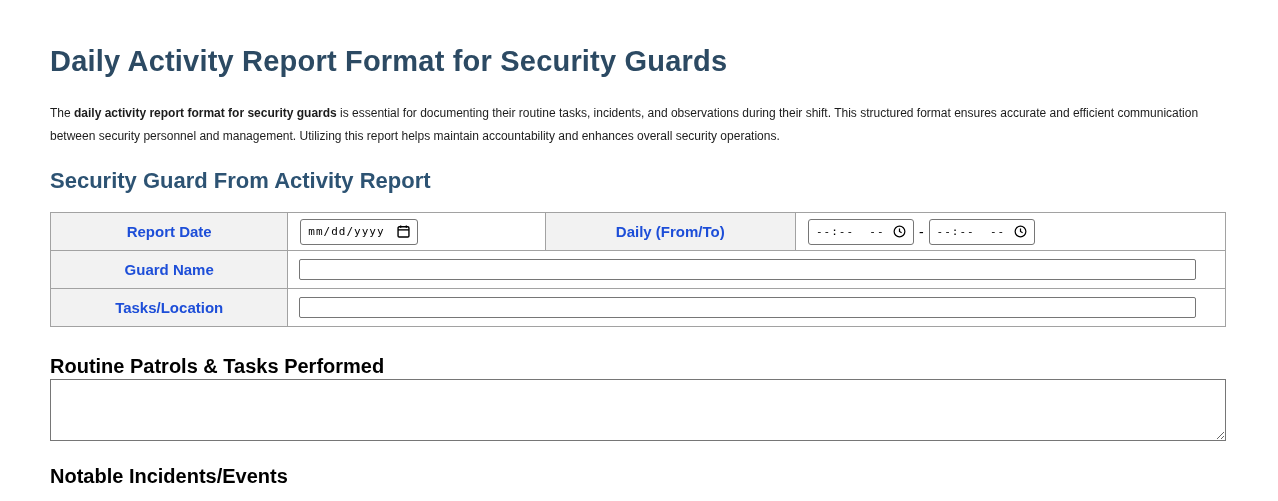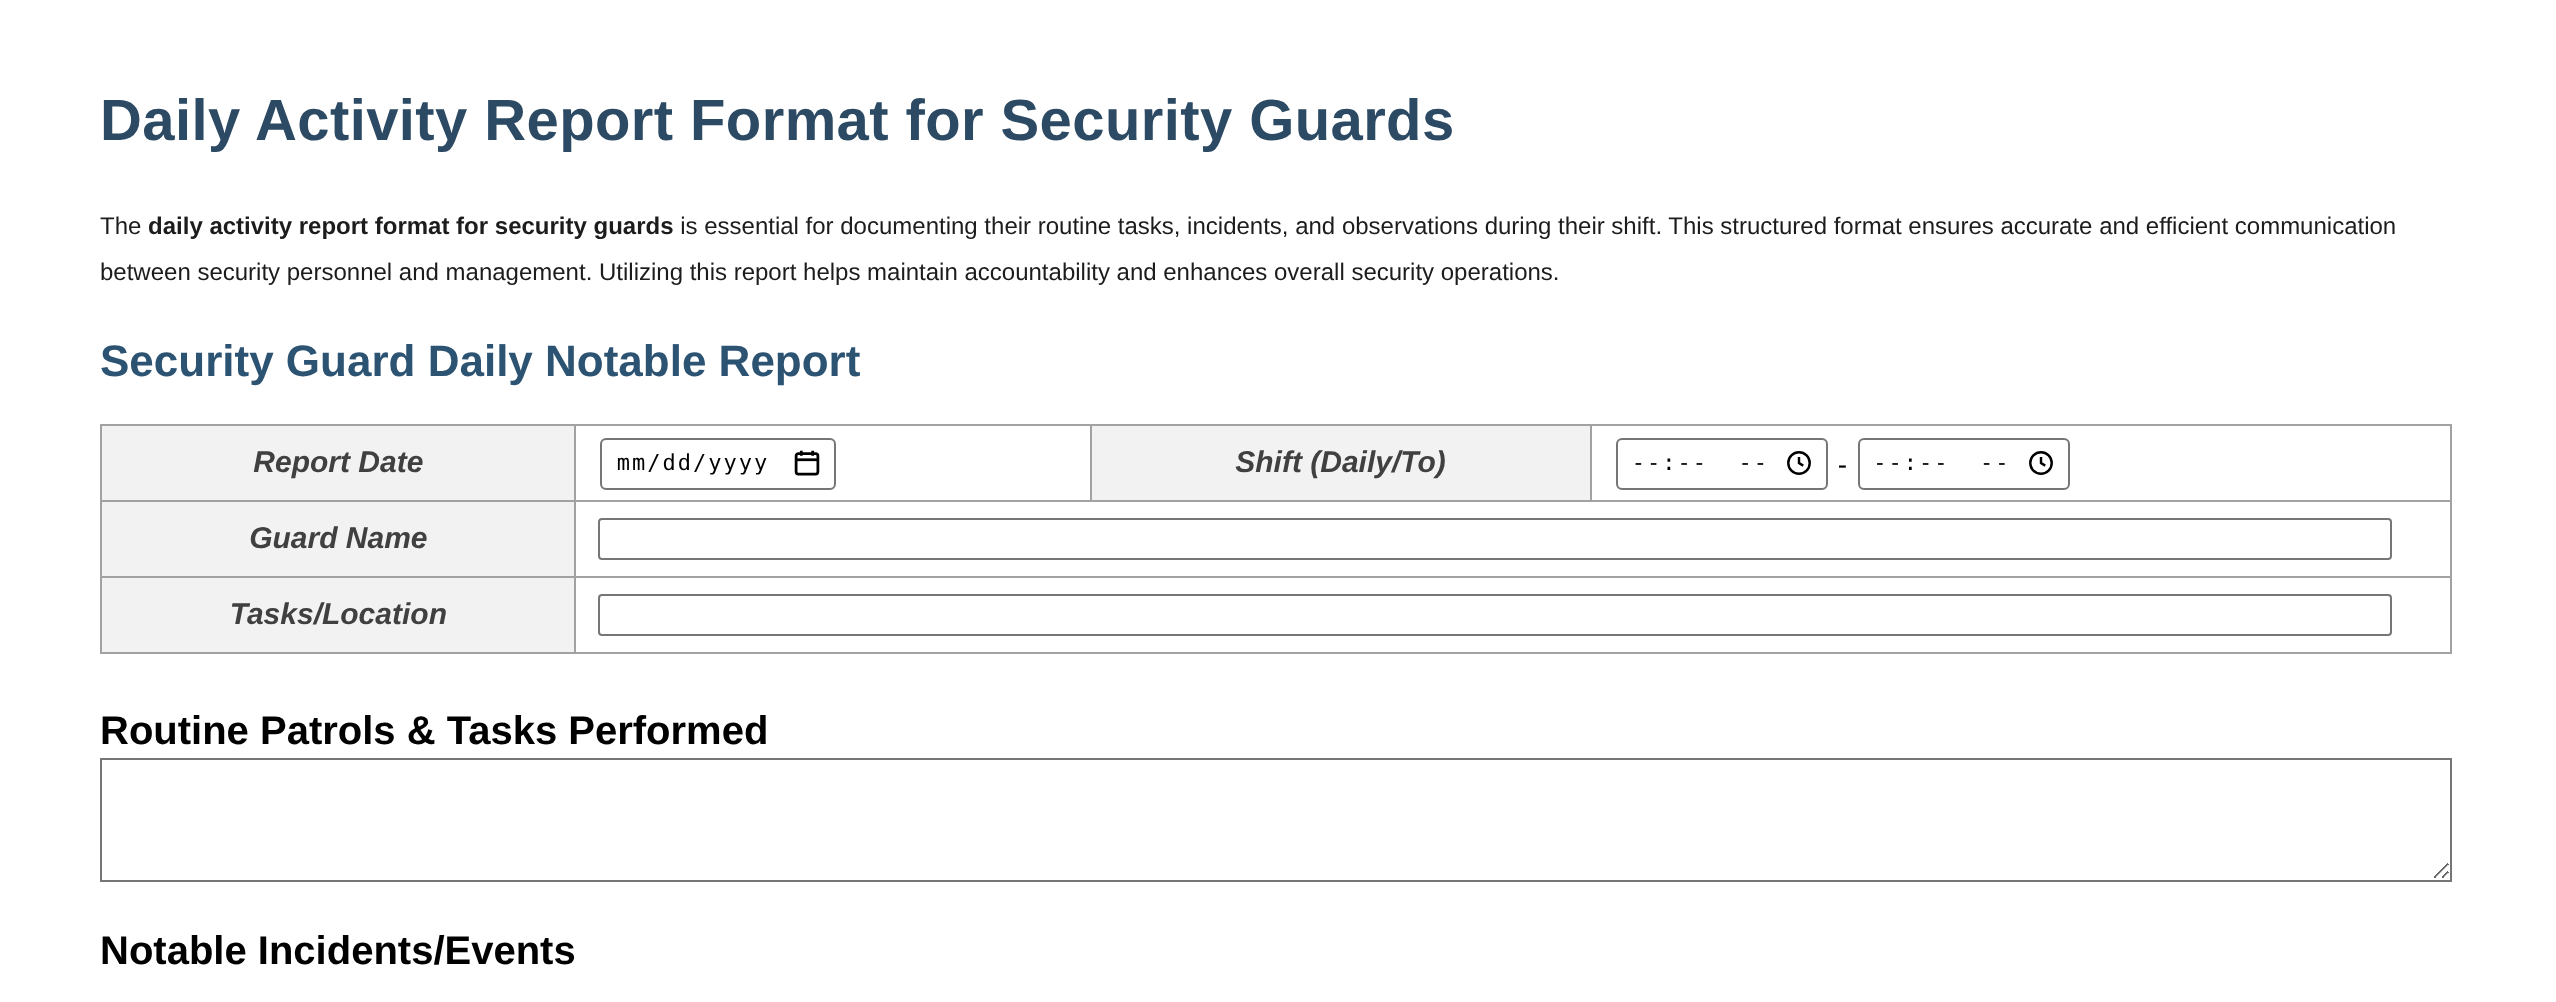--- a/index.html
+++ b/index.html
@@ -29,21 +29,21 @@
     color:var(--subheading);
   }
   table.report{
     width:100%;border-collapse:collapse;table-layout:fixed;
   }
   table.report th, table.report td{
     border:1px solid var(--table-border);height:38px;padding:0;vertical-align:middle;
   }
   table.report th{
     background:var(--table-header-bg);font-size:15px;font-weight:bold;
-    text-align:center;color:#404040;font-style:italic;
+    text-align:center;color:#1d4ed8;
   }
   .col1{width:20.2%;} .col2{width:21.9%;} .col3{width:21.3%;} .col4{width:36.6%;}
   .cell-pad{padding-left:12px;display:flex;align-items:center;}
   .date-input,.time-input{
     display:inline-flex;align-items:center;justify-content:space-between;
     border:1px solid var(--input-border);border-radius:3px;background:#fff;
     height:25px;padding:12px 7px;cursor:default;
   }
   .date-input{width:118px;}
   .time-input{width:106px;}
@@ -71,41 +71,41 @@
 </style>
 </head>
 <body>
 
 <div class="page">
 
   <h1>Daily Activity Report Format for Security Guards</h1>
 
   <p class="intro"><span>The </span><strong>daily activity report format for security guards</strong><span> is essential for documenting their routine tasks, incidents, and observations during their shift. This structured format ensures accurate and efficient communication between security personnel and management. Utilizing this report helps maintain accountability and enhances overall security operations.</span></p>
 
-  <h2>Security Guard Daily Notable Report</h2>
+  <h2>Security Guard From Activity Report</h2>
 
   <table class="report">
     <tbody>
         <tr>
       <th class="col1">Report Date</th>
       <td class="col2">
         <div class="cell-pad">
           <span class="date-input">
             <span class="ph">mm/dd/yyyy</span>
             <span class="icon">
               <svg width="13" height="13" viewBox="0 0 16 16">
                 <path d="M4.5 0.5v3M11.5 0.5v3" stroke="#000" stroke-width="1.7" fill="none"></path>
                 <rect x="1.3" y="2.2" width="13.4" height="12.6" rx="1.4" fill="none" stroke="#000" stroke-width="1.7"></rect>
                 <path d="M1.3 6h13.4" stroke="#000" stroke-width="1.7"></path>
               </svg>
             </span>
           </span>
         </div>
       </td>
-      <th class="col3">Shift (Daily/To)</th>
+      <th class="col3">Daily (From/To)</th>
       <td class="col4">
         <div class="cell-pad">
           <span class="time-input">
             <span class="ph">--:--  --</span>
             <span class="icon">
               <svg width="13" height="13" viewBox="0 0 16 16">
                 <circle cx="8" cy="8" r="6.6" fill="none" stroke="#000" stroke-width="1.5"></circle>
                 <path d="M8 4.3V8l2.6 1.6" fill="none" stroke="#000" stroke-width="1.5"></path>
               </svg>
             </span>

